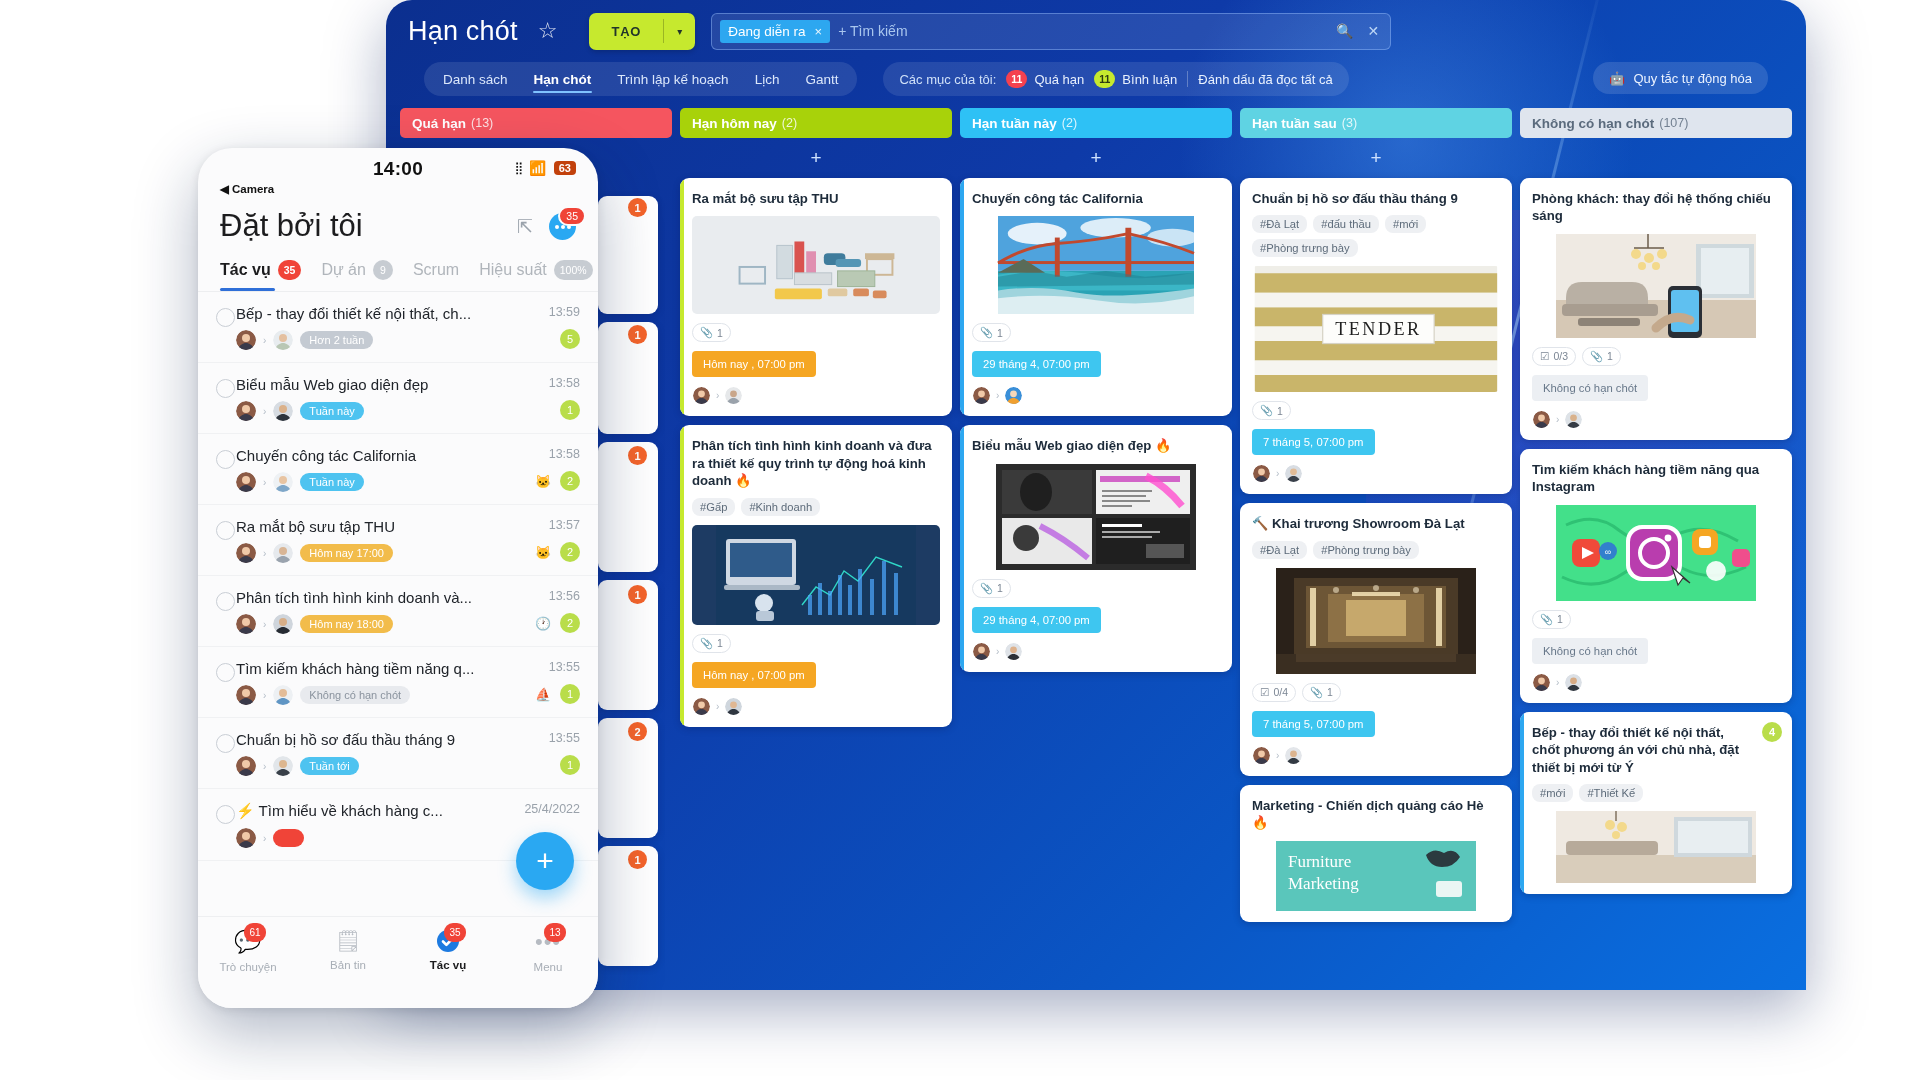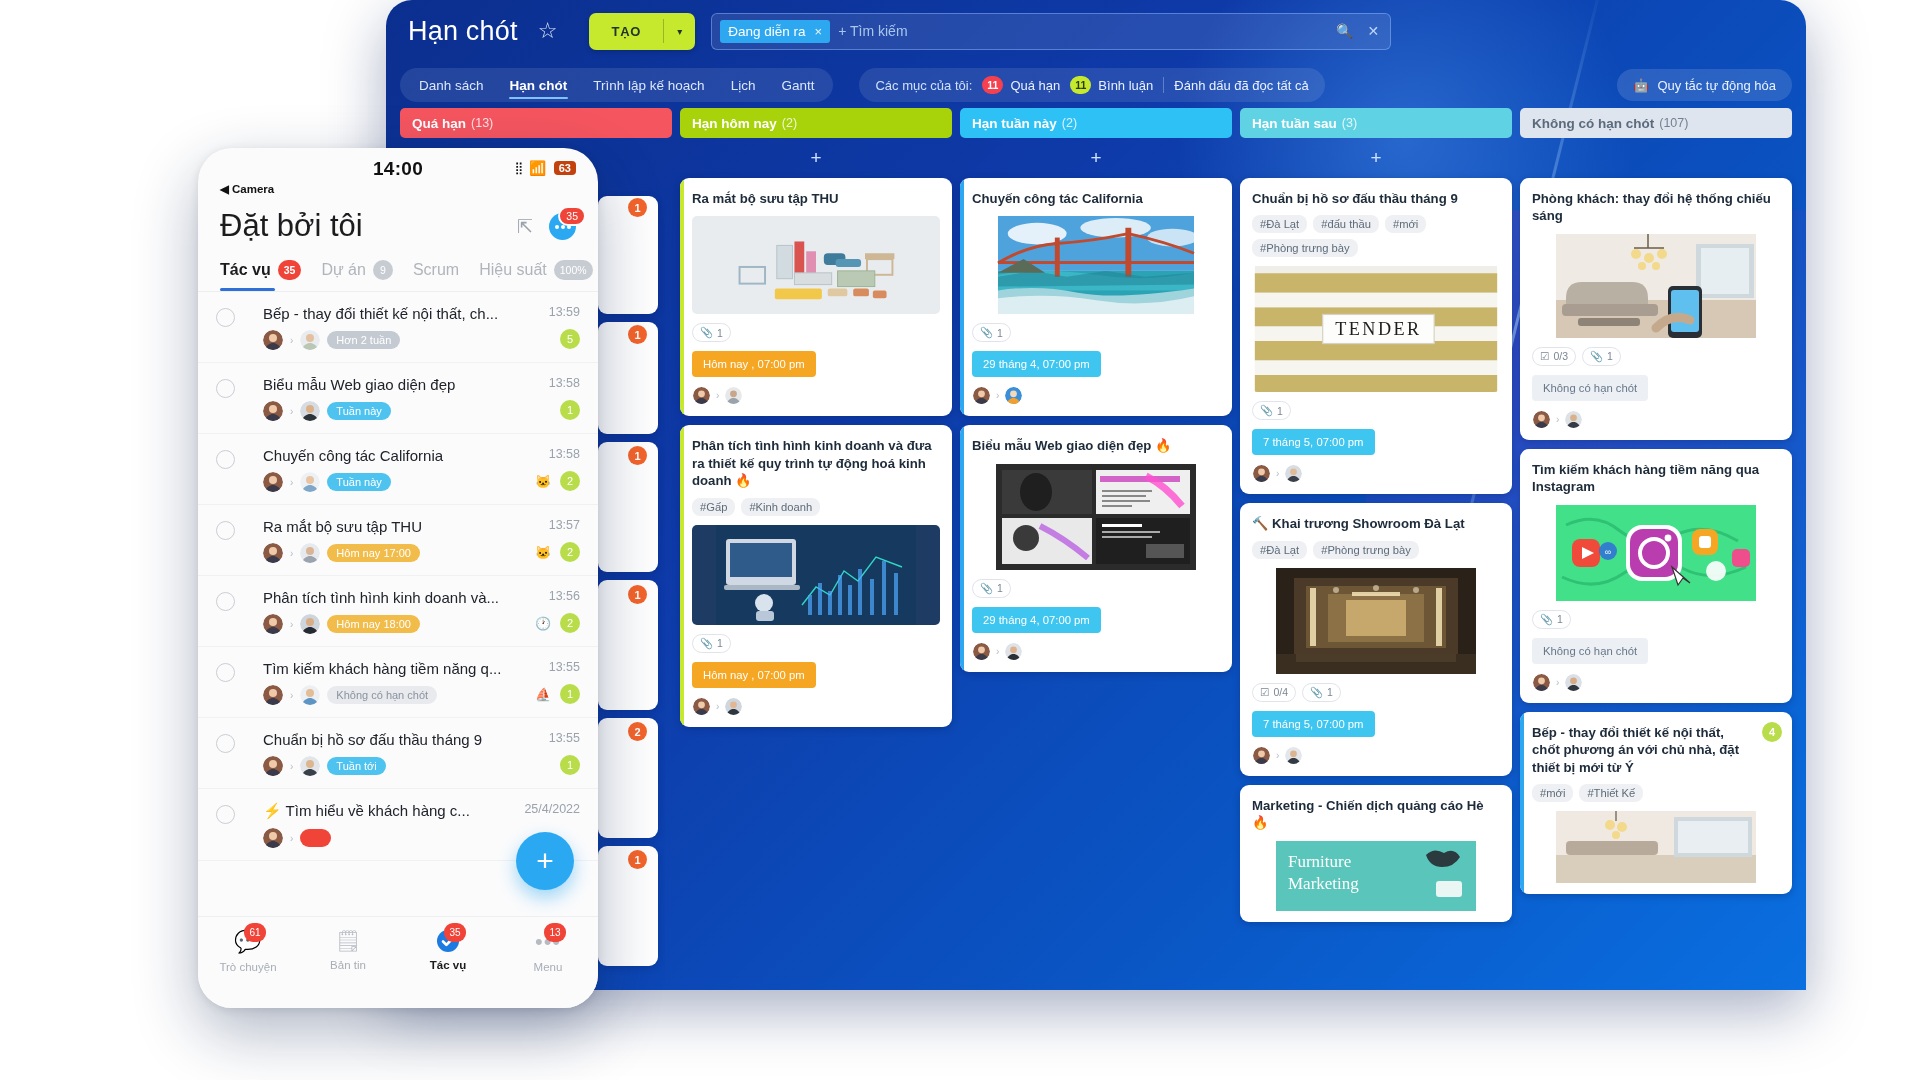--- a/index.html
+++ b/index.html
@@ -33,21 +33,21 @@
   .createbtn .car{padding:0 13px;color:#22352a;font-size:10px;}
   .searchbox{flex:1;height:37px;background:rgba(255,255,255,.10);border:1px solid rgba(150,190,255,.45);
     border-radius:6px;display:flex;align-items:center;padding:0 8px;gap:8px;max-width:680px;}
   .chip-filter{background:#2da7f0;color:#fff;font-size:13.5px;border-radius:3px;padding:4px 8px;
     display:flex;align-items:center;gap:9px;}
   .chip-filter .x{opacity:.9;font-size:13px;cursor:pointer;}
   .searchph{color:#a9c6ee;font-size:14px;flex:1;}
   .srch-ic{color:#bcd6f5;font-size:14px;padding:0 3px;cursor:pointer;}
 
   
-  .tabsrow{position:relative;height:46px;display:flex;align-items:center;padding:0 14px;gap:14px;}
+  .tabsrow{position:relative;height:46px;display:flex;padding:0 38px;gap:14px;}
   .tabs{background:rgba(255,255,255,.10);border-radius:19px;height:34px;display:flex;align-items:center;padding:0 6px;}
   .tab{color:#dbe7fb;font-size:13.5px;padding:0 13px;height:34px;display:flex;align-items:center;
     position:relative;cursor:pointer;white-space:nowrap;}
   .tab.active{color:#fff;font-weight:700;}
   .tab.active::after{content:"";position:absolute;left:12px;right:12px;bottom:3px;height:2px;background:#7fc2ff;border-radius:2px;}
   .myitems{background:rgba(255,255,255,.10);border-radius:19px;height:34px;display:flex;align-items:center;
     padding:0 16px;gap:10px;margin-left:12px;}
   .myitems .lab{color:#cfe0f8;font-size:13px;}
   .cbadge{min-width:18px;height:18px;border-radius:9px;display:inline-flex;align-items:center;
     justify-content:center;font-size:10.5px;font-weight:700;padding:0 5px;}
@@ -105,21 +105,21 @@
   .ptab{font-size:16px;color:#b0b5bb;display:flex;align-items:center;gap:7px;position:relative;
     padding-bottom:11px;cursor:pointer;white-space:nowrap;}
   .ptab.active{color:#1c1c1e;font-weight:700;}
   .ptab.active::after{content:"";position:absolute;left:0;right:26px;bottom:0;height:3px;background:#2f6fd8;border-radius:2px;}
   .pbadge{font-size:10.5px;border-radius:10px;min-width:20px;height:20px;display:inline-flex;
     align-items:center;justify-content:center;padding:0 6px;color:#fff;}
   .pbadge.red{background:#f04438;}
   .pbadge.gray{background:#c7ccd2;}
   .pbadge.gray2{background:#c7ccd2;}
   .plist{border-top:1px solid #edeef0;}
-  .prow{padding:13px 18px 12px 18px;border-bottom:1px solid #f0f1f3;display:flex;gap:28px;}
+  .prow{padding:13px 18px 12px 18px;border-bottom:1px solid #f0f1f3;display:flex;gap:1px;}
   .pchk{width:19px;height:19px;border-radius:50%;border:1.6px solid #c9ced5;flex:none;margin-top:3px;cursor:pointer;}
   .prow .body{flex:1;min-width:0;}
   .ptitle{font-size:15px;color:#20242a;white-space:nowrap;overflow:hidden;text-overflow:ellipsis;}
   .psub{display:flex;align-items:center;gap:7px;margin-top:8px;}
   .pav{width:20px;height:20px;border-radius:50%;display:block;}
   .ptag{font-size:11px;border-radius:10px;padding:3px 9px;color:#fff;}
   .ptag.gray{background:#c4cad2;}
   .ptag.cyan{background:#4ec3f0;}
   .ptag.amber{background:#f2bc4b;}
   .ptag.lgray{background:#e8eaee;color:#8a939e;}

